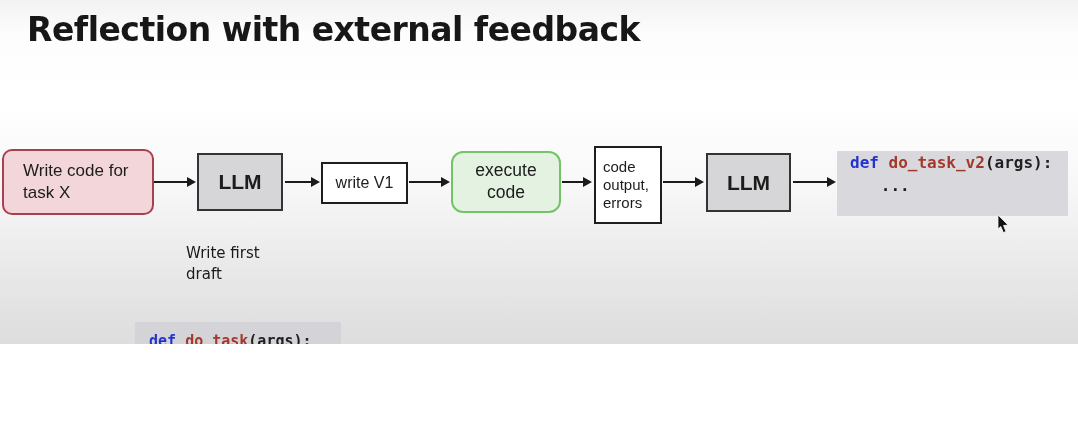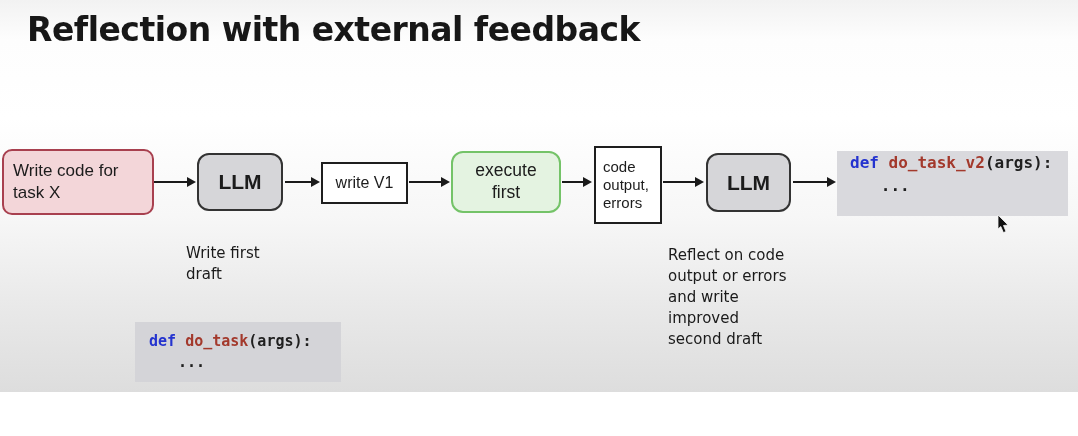--- a/index.html
+++ b/index.html
@@ -1,42 +1,42 @@
 <!DOCTYPE html>
 <html><head>
 <meta charset="utf-8">
 <style>
   html,body{margin:0;padding:0;}
   body{font-family:"Liberation Sans",sans-serif;}
   .slide{
     position:relative;
-    width:1078px;height:392px;
+    width:1078px;height:344px;
     overflow:hidden;
     background:linear-gradient(180deg,#f2f2f2 0%,#fdfdfd 10%,#ffffff 30%,#f7f7f7 55%,#e9e9e9 78%,#dddddd 100%);
   }
   .title{
     position:absolute;left:27px;top:10px;
     font-family:"DejaVu Sans",sans-serif;
     font-size:33px;font-weight:700;letter-spacing:-0.5px;
     color:#171717;
   }
   
   .node{
     position:absolute;display:flex;align-items:center;justify-content:center;
     box-sizing:border-box;color:#1c1c1c;white-space:pre-line;text-align:center;
     font-family:"Liberation Sans",sans-serif;
   }
   .node-task{
     left:2px;top:149px;width:152px;height:66px;
     background:#f3d6d9;border:2px solid #a8404f;border-radius:10px;
     font-size:17px;line-height:1.3;justify-content:flex-start;text-align:left;
-    padding-left:9px;
+    padding-left:19px;
   }
   .node-llm{
-    background:#d6d6d9;border:2px solid #333333;border-radius:12px;
+    background:#d6d6d9;border:2px solid #333333;border-radius:0;
     font-size:21px;font-weight:600;
   }
   .node-llm1{left:197px;top:153px;width:86px;height:58px;}
   .node-llm2{left:706px;top:153px;width:85px;height:59px;}
   .node-codev1{
     left:321px;top:162px;width:87px;height:42px;
     background:#ffffff;border:2px solid #1e1e1e;font-size:16px;
   }
   .node-execute{
     left:451px;top:151px;width:110px;height:62px;
@@ -115,42 +115,37 @@
 
   <div>
     <div class="node node-task">Write code for
 task X</div>
     <div class="arrow a1"></div>
     <div class="node node-llm node-llm1">LLM</div>
     <div class="arrow a2"></div>
     <div class="node node-codev1">write V1</div>
     <div class="arrow a3"></div>
     <div class="node node-execute">execute
-first</div>
+code</div>
     <div class="arrow a4"></div>
     <div class="node node-output">code
 output,
 errors</div>
     <div class="arrow a5"></div>
     <div class="node node-llm node-llm2">LLM</div>
     <div class="arrow a6"></div>
 
     <div class="codeblock cb-v2">
       <div><span class="kw">def</span> <span class="fn">do_task_v2</span><span>(args):</span></div>
       <div class="cb-body">...</div>
     </div>
   </div>
 
   <div class="annot annot-first">Write first
 draft</div>
-  <div class="annot annot-reflect">Reflect on code
-output or errors
-and write
-improved
-second draft</div>
 
   <div class="codeblock cb-v1">
     <div><span class="kw">def</span> <span class="fn">do_task</span><span>(args):</span></div>
     <div class="cb-body">...</div>
   </div>
 
 
   <div class="watermark">
     <svg width="30" height="26" viewBox="0 0 30 26">
       <path d="M3 9 L9 9 L15 3 L15 23 L9 17 L3 17 Z" fill="#fff"></path>

